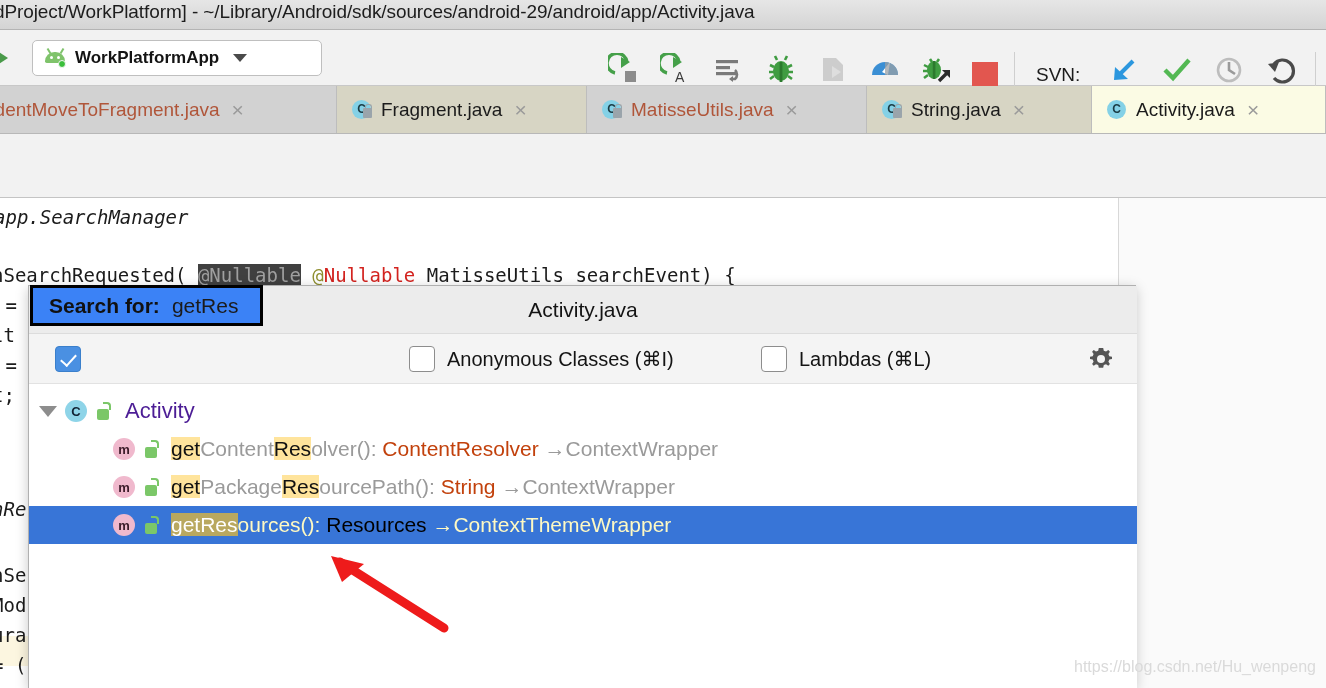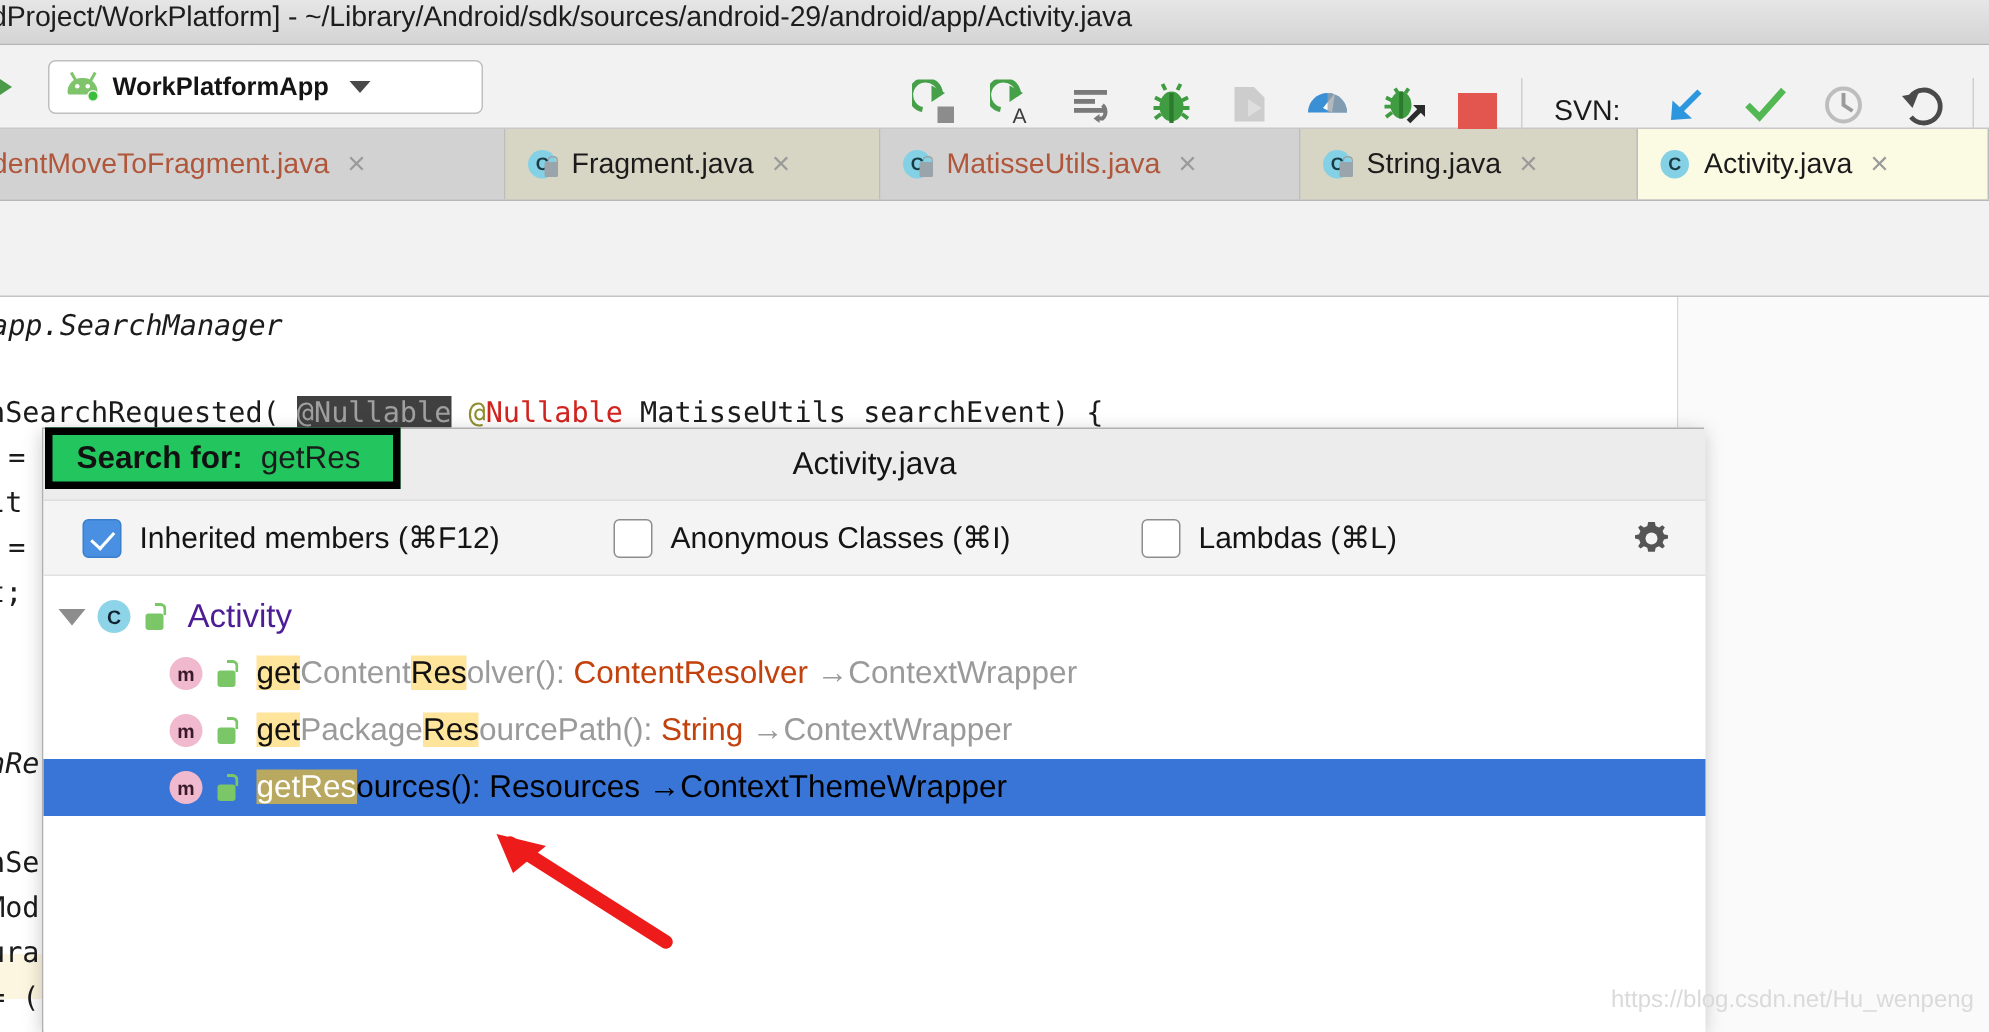--- a/index.html
+++ b/index.html
@@ -201,21 +201,21 @@
     position: absolute; left: 0; top: 0; width: 1108px; height: 48px;
     background: #ececec; border-bottom: 1px solid #dcdcdc;
   }
   #popup-title {
     position: absolute; left: 0; top: 0; width: 1108px; height: 48px;
     display: flex; align-items: center; justify-content: center;
     font-size: 21px; color: #141414;
   }
   #search-for-box {
     position: absolute; left: 1px; top: -1px; height: 41px;
-    background: #22c55e; border: 5px solid #000000;
+    background: #3b82f6; border: 3px solid #000000;
     display: flex; align-items: center; padding: 0 22px 0 16px;
   }
   #search-for-label { font-size: 21px; font-weight: bold; color: #111; }
   #search-for-value { font-size: 21px; color: #1b1b1b; margin-left: 12px; }
 
   #popup-options {
     position: absolute; left: 0; top: 48px; width: 1108px; height: 50px;
     background: #f4f4f4; border-bottom: 1px solid #e2e2e2;
   }
   .pcbx {
@@ -261,21 +261,21 @@
   }
   .ulock .shk {
     position: absolute; left: 8px; top: 1px; width: 8px; height: 8px;
     border: 2.2px solid #7bc768; border-bottom: none; border-left: none;
     border-radius: 0 4px 0 0;
   }
   .rowtext { font-size: 21px; margin-left: 10px; white-space: nowrap; }
   .rowtext .mtch { background: #ffe49c; color: #111; }
   .trow.sel .rowtext .mtch { background: #b9a85f; color: #ffffff; }
   .rowtext .grey { color: #9a9a9a; }
-  .trow.sel .rowtext .grey { color: #000000; }
+  .trow.sel .rowtext .grey { color: #fef9c3; }
   .rowtext .dark { color: #c2410c; }
   .trow.sel .rowtext .dark { color: #000000; }
   .rowtext.classlbl { font-size: 22px; color: #4c1d95; margin-left: 12px; }
 
   
   #annot-arrow { position: absolute; left: 318px; top: 548px; pointer-events: none; }
 
   
   #watermark {
     position: absolute; left: 1074px; top: 658px;
@@ -495,21 +495,20 @@
   <div id="popup-header">
     <div id="popup-title">Activity.java</div>
     <div id="search-for-box">
       <span id="search-for-label">Search for:</span>
       <span id="search-for-value">getRes</span>
     </div>
   </div>
 
   <div id="popup-options">
     <div class="pcbx on" style="left:26px"></div>
-    <div class="pcbl" style="left:64px">Inherited members (⌘F12)</div>
     <div class="pcbx off" style="left:380px"></div>
     <div class="pcbl" style="left:418px">Anonymous Classes (⌘I)</div>
     <div class="pcbx off" style="left:732px"></div>
     <div class="pcbl" style="left:770px">Lambdas (⌘L)</div>
     <svg id="gear-icon" width="28" height="28" viewBox="0 0 28 28">
       <path d="M14 3 l2.2 0 .6 2.7 2.2 .9 2.3-1.5 1.6 1.6 -1.5 2.3 .9 2.2 2.7 .6 0 2.2 -2.7 .6 -.9 2.2 1.5 2.3 -1.6 1.6 -2.3-1.5 -2.2 .9 -.6 2.7 -2.2 0 -2.2 0 -.6-2.7 -2.2-.9 -2.3 1.5 -1.6-1.6 1.5-2.3 -.9-2.2 -2.7-.6 0-2.2 2.7-.6 .9-2.2 -1.5-2.3 1.6-1.6 2.3 1.5 2.2-.9 .6-2.7 z" fill="#555"></path>
       <circle cx="14" cy="14" r="4" fill="#f4f4f4"></circle>
     </svg>
   </div>
 

